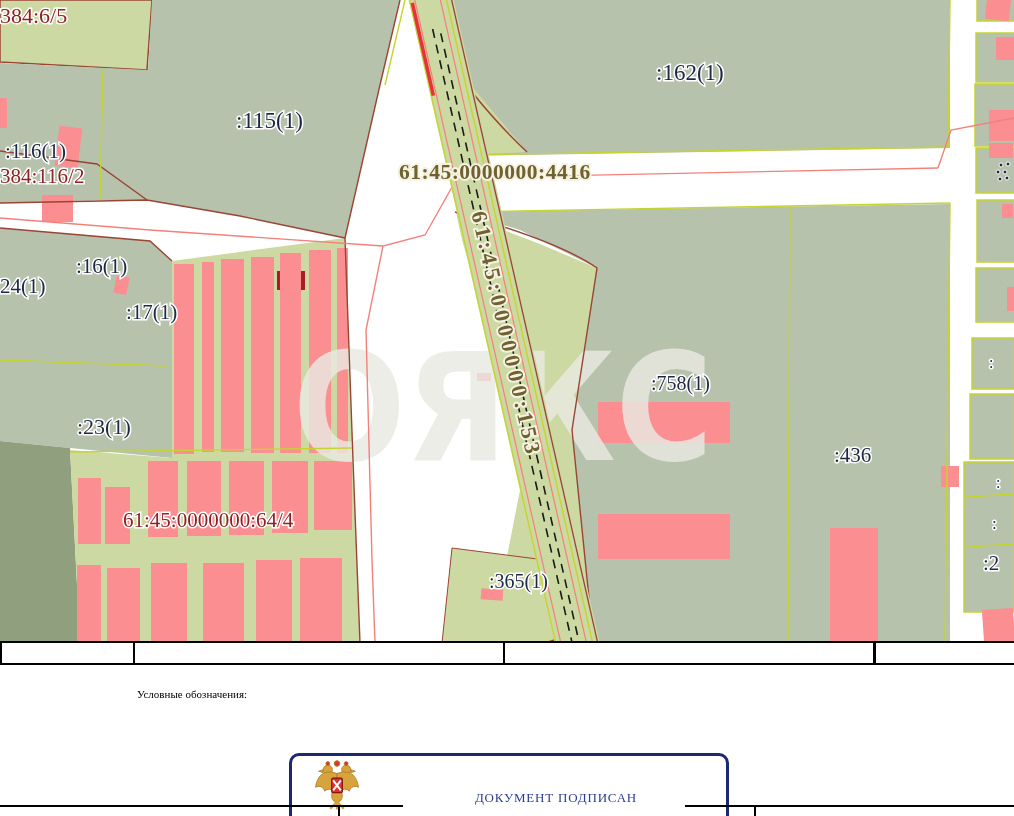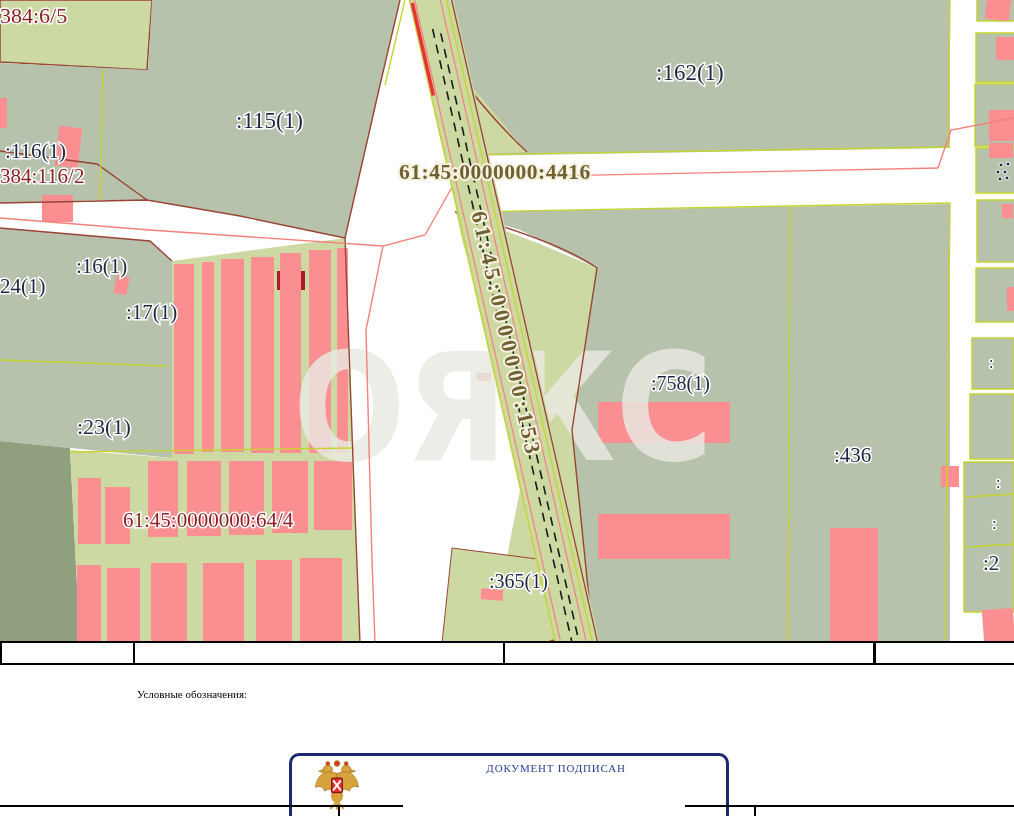--- a/index.html
+++ b/index.html
@@ -12,22 +12,22 @@
   .lbl.dred{fill:#8e2125;}
   .lbl.olive{fill:#6f6130;stroke:#f6f2e2;stroke-width:4px;font-weight:bold;}
   .wm{fill:#e9e9e2;fill-opacity:.82;font-family:"DejaVu Sans","Liberation Sans",sans-serif;font-weight:bold;}
   
   .tline{position:absolute;background:#000;}
   #legend-text{position:absolute;left:137px;top:644px;width:360px;height:18px;
                font-size:11px;color:#000;white-space:nowrap;margin-top:44px;}
   
   #stamp{position:absolute;left:289px;top:753px;width:434px;height:75px;
          border:3px solid #1b2a70;border-radius:10px;background:#fff;}
-  #stamp-text{position:absolute;left:100px;top:0;right:6px;text-align:center;
-              color:#2c3e92;font-size:11px;letter-spacing:.8px;line-height:24px;background:#fff;}
+  #stamp-text{position:absolute;left:100px;top:30px;right:6px;text-align:center;
+              color:#2c3e92;font-size:13px;letter-spacing:.8px;line-height:24px;background:#fff;}
   #eagle{position:absolute;left:22px;top:3px;}
 </style>
 </head>
 <body>
 
 <div id="page">
 
   <svg id="map-svg" width="1014" height="643" viewBox="0 0 1014 643">
 
     <g>

